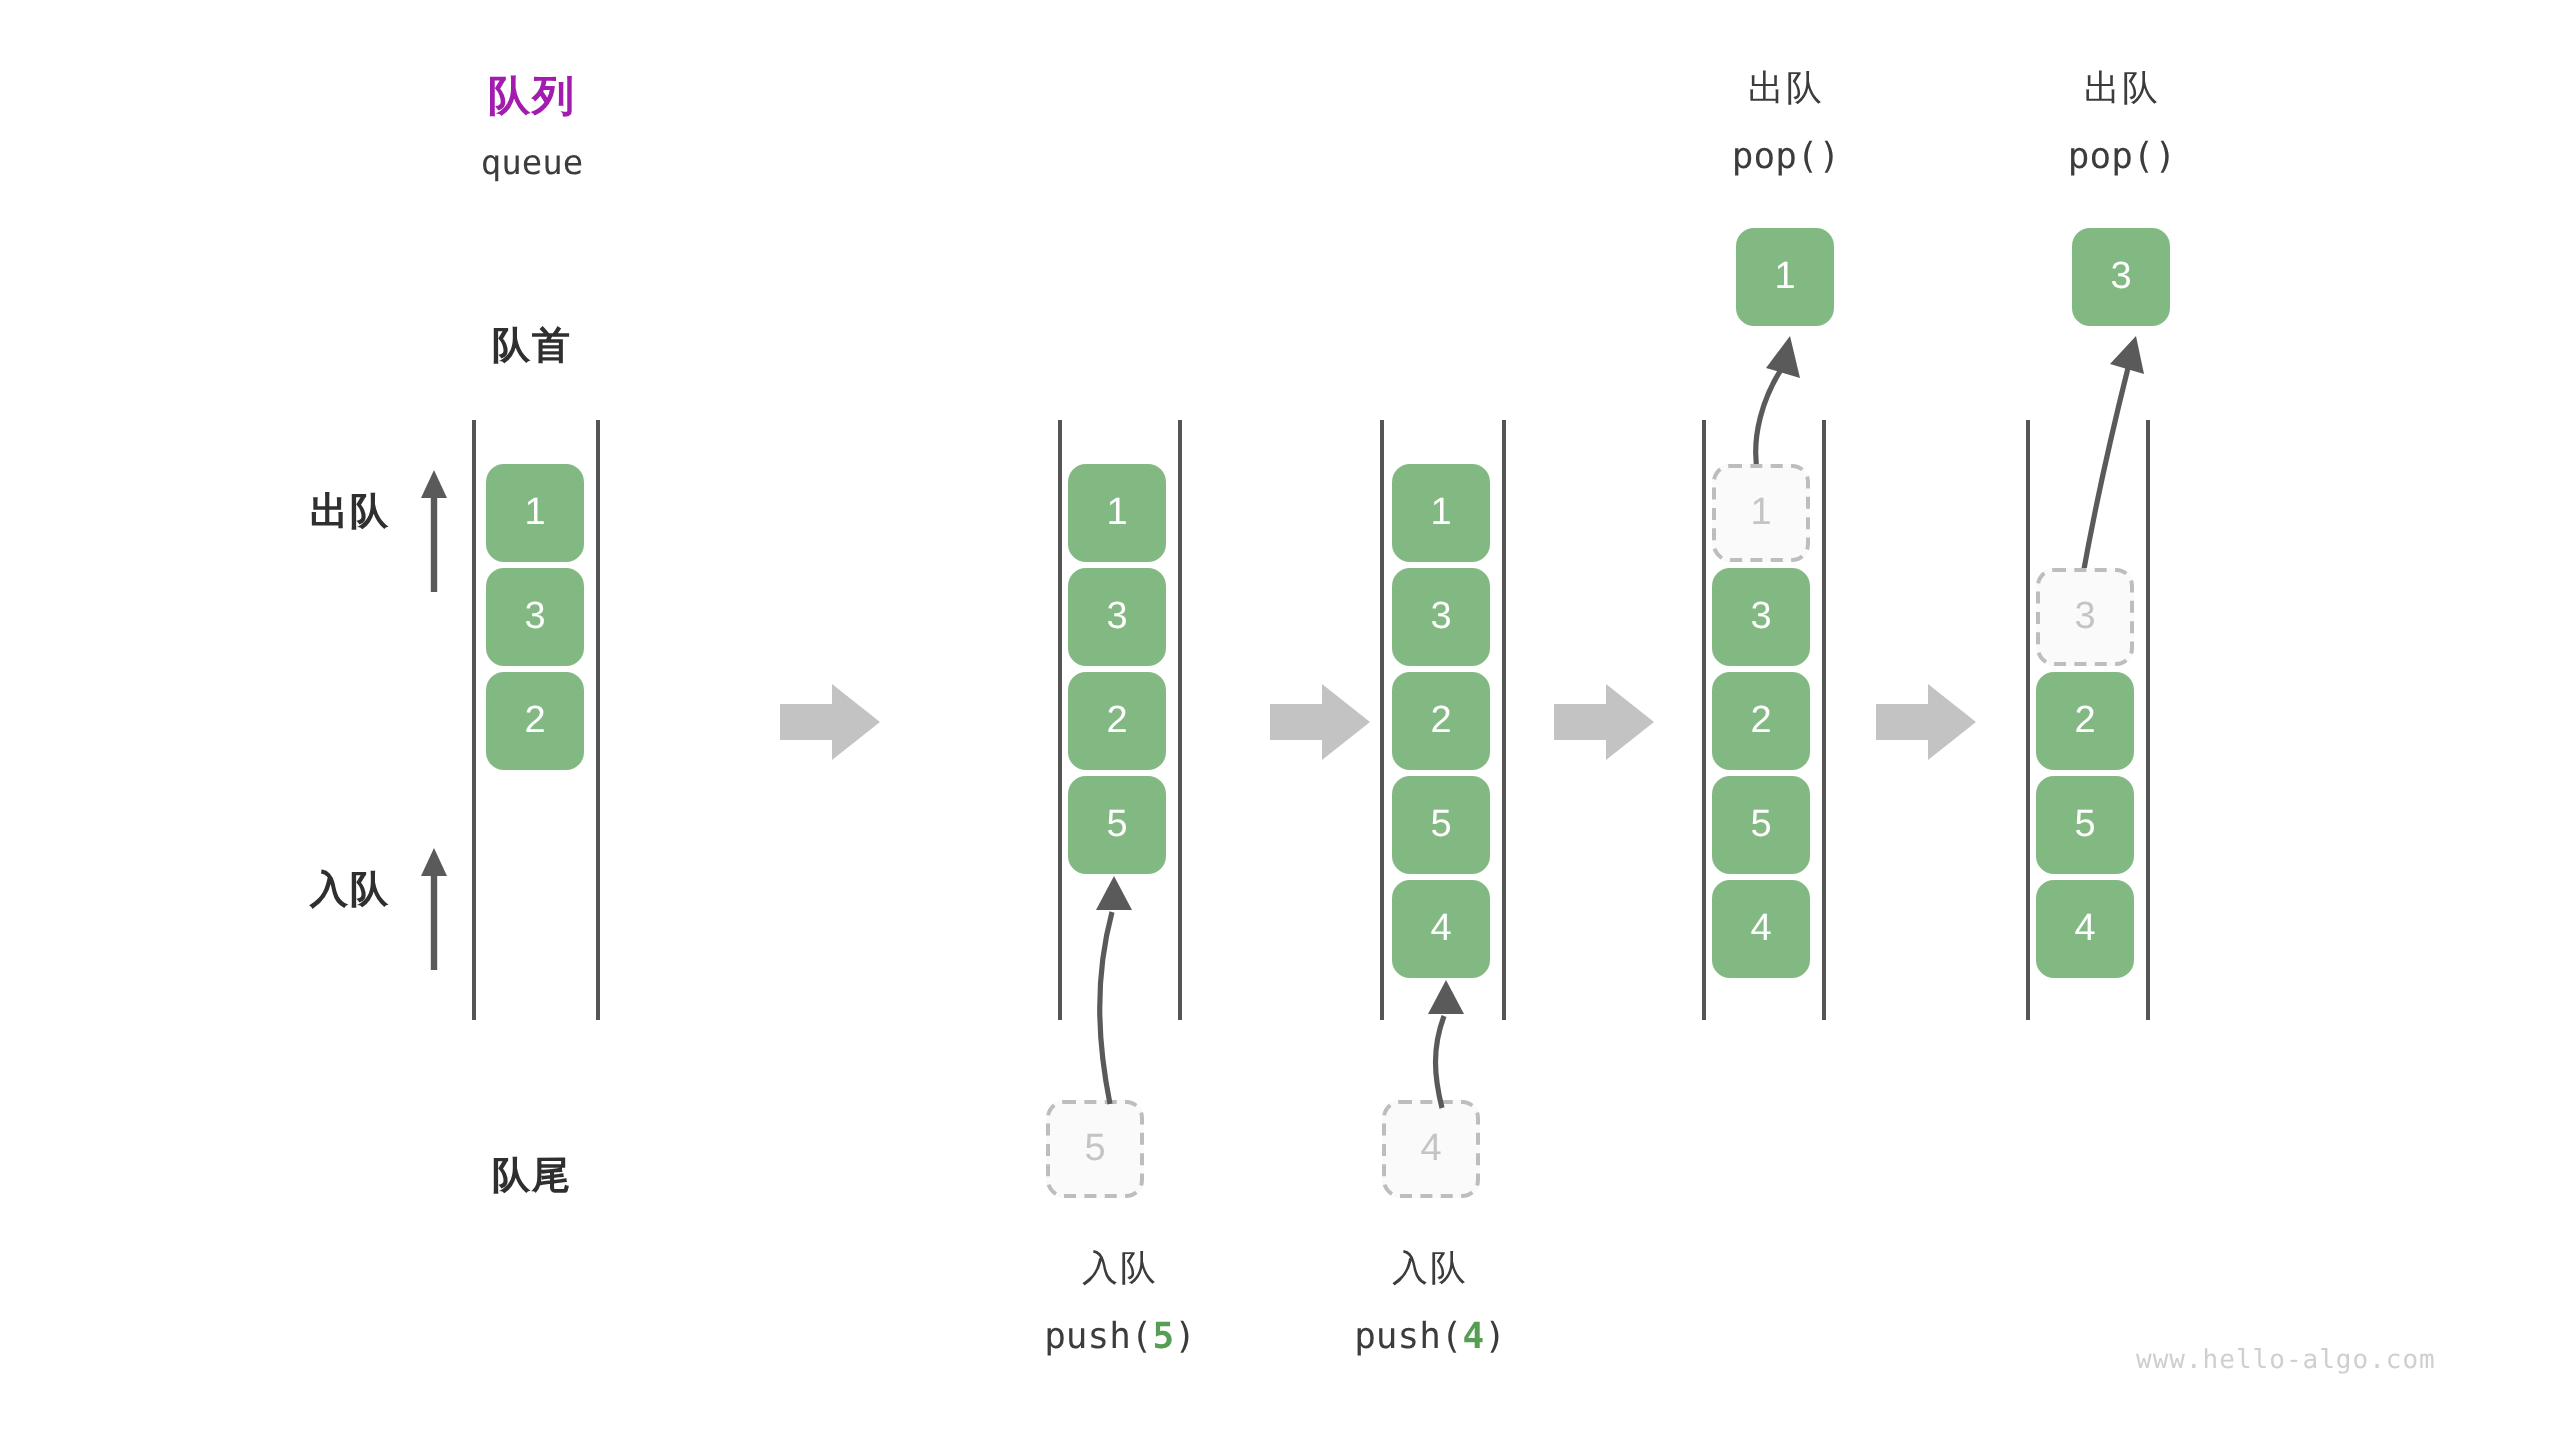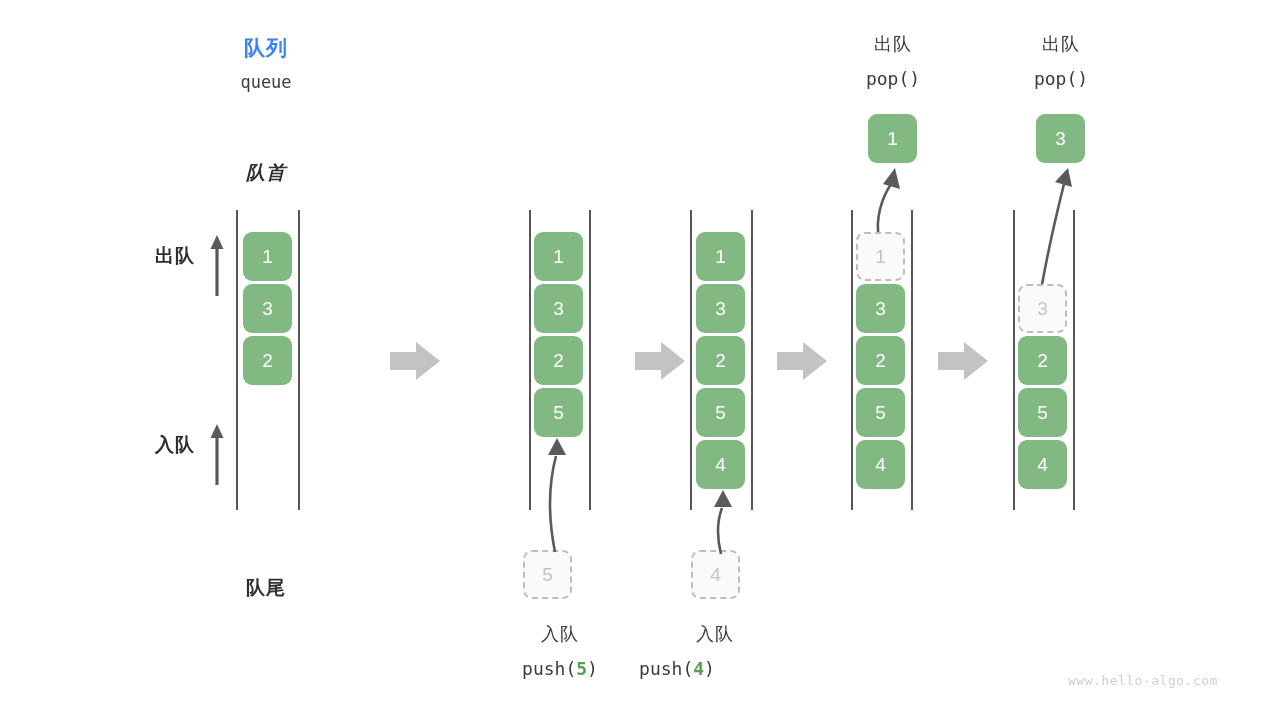--- a/index.html
+++ b/index.html
@@ -20,21 +20,21 @@
     left: 0; top: 0;
     width: 1280px;
     height: 720px;
   }
   .abs { position: absolute; }
 
   
   .title-cn {
     font-size: 21px;
     font-weight: bold;
-    color: #3b82f6;
+    color: #a21caf;
     text-align: center;
     letter-spacing: 1px;
   }
   .title-en {
     font-family: "DejaVu Sans Mono", "Liberation Mono", monospace;
     font-size: 17px;
     color: #3c3c3c;
     text-align: center;
   }
   .label-bold {
@@ -97,21 +97,21 @@
 
   svg { overflow: visible; }
 </style>
 </head>
 <body>
 
 <div id="stage">
 
   <div class="abs title-cn" style="left:206px; top:34px; width:120px;">队列</div>
   <div class="abs title-en" style="left:206px; top:72px; width:120px;">queue</div>
-  <div class="abs label-bold" style="left:206px; top:160px; width:120px;font-style:italic;">队首</div>
+  <div class="abs label-bold" style="left:206px; top:160px; width:120px;">队首</div>
   <div class="abs label-bold" style="left:206px; top:575px; width:120px;">队尾</div>
 
   <div class="abs label-bold" style="left:140px; top:243px; width:70px;">出队</div>
   <svg class="abs" style="left:206px; top:232px;" width="24" height="66">
     <line x1="11" y1="64" x2="11" y2="14" stroke="#5a5a5a" stroke-width="3.2"></line>
     <polygon points="11,3 4.5,17 17.5,17" fill="#5a5a5a"></polygon>
   </svg>
 
   <div class="abs label-bold" style="left:140px; top:432px; width:70px;">入队</div>
   <svg class="abs" style="left:206px; top:421px;" width="24" height="66">
@@ -165,21 +165,21 @@
     <div class="abs cell" style="left:696px; top:388px;">5</div>
     <div class="abs cell" style="left:696px; top:440px;">4</div>
 
     <div class="abs cell ghost" style="left:691px; top:550px;">4</div>
     <svg class="abs" style="left:693px; top:482px;" width="70" height="75">
       <path d="M28,72 C24,56 23,42 29,26" stroke="#5a5a5a" stroke-width="2.6" fill="none"></path>
       <polygon points="30,8 21,25 39,25" fill="#5a5a5a"></polygon>
     </svg>
 
     <div class="abs op-cn" style="left:640px; top:622px; width:150px;">入队</div>
-    <div class="abs op-code" style="left:602px; top:658px; width:150px;"><span>push(</span><span class="arg">4</span><span>)</span></div>
+    <div class="abs op-code" style="left:640px; top:658px; width:150px;"><span>push(</span><span class="arg">4</span><span>)</span></div>
   </div>
 
   <svg class="abs block-arrow" style="left:777px; top:340px;" width="52" height="42">
     <polygon points="0,12 26,12 26,2 50,21 26,40 26,30 0,30" fill="#c3c3c3"></polygon>
   </svg>
 
   <div class="abs" style="left:0; top:0;">
     <div class="abs op-cn" style="left:818px; top:32px; width:150px;">出队</div>
     <div class="abs op-code" style="left:818px; top:68px; width:150px;">pop()</div>
 

